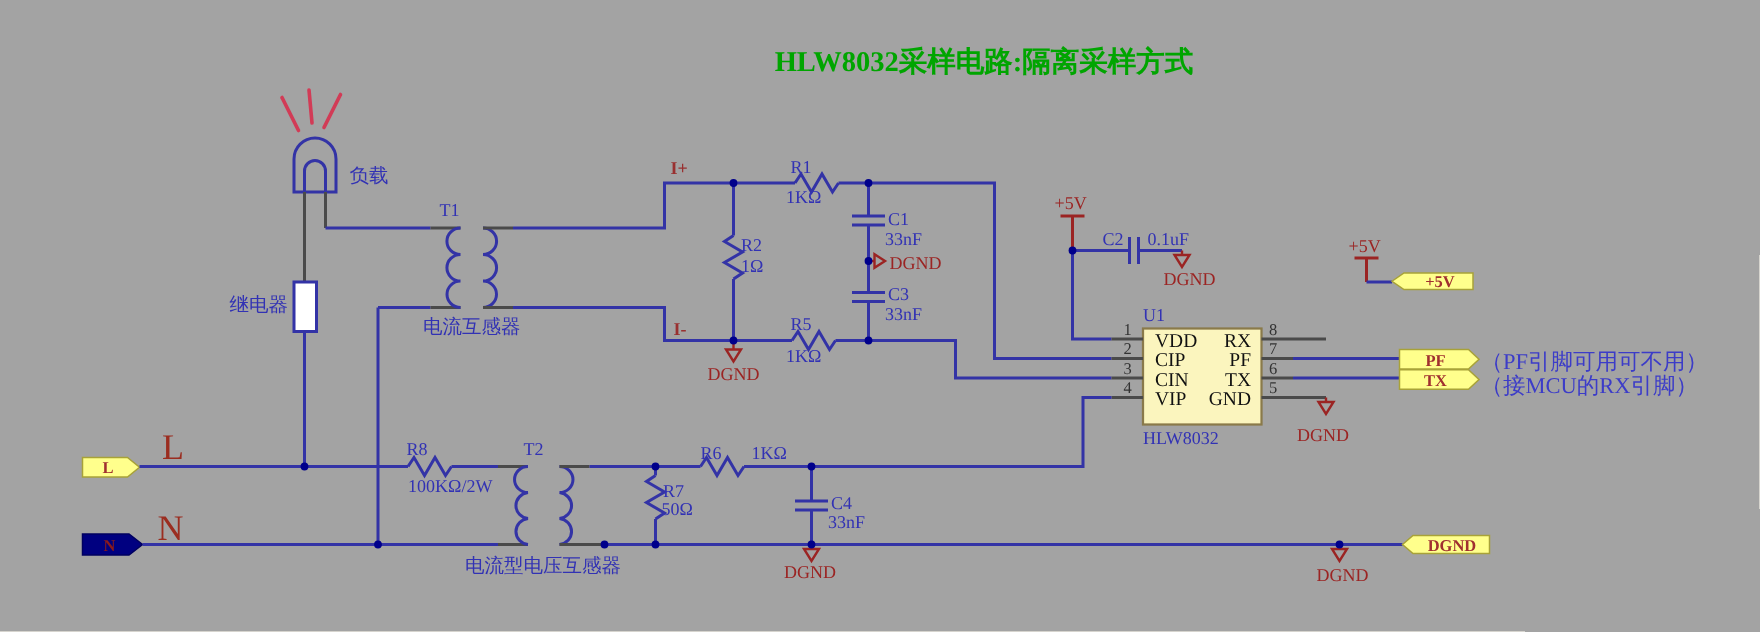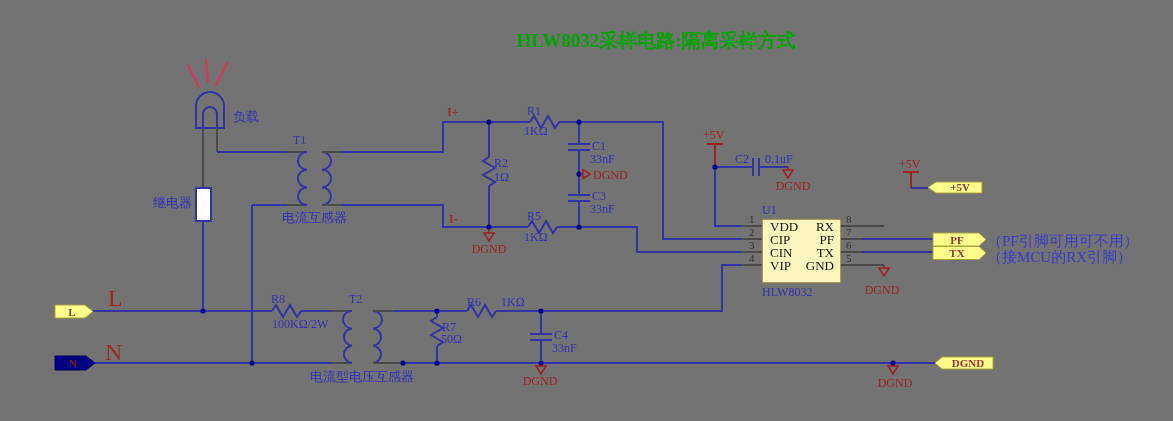--- a/index.html
+++ b/index.html
@@ -1,16 +1,16 @@
 <!DOCTYPE html>
 <html><head>
 <meta charset="utf-8">
 <style>
   html,body{margin:0;padding:0;background:#FDFAF0;}
-  #canvas{position:relative;width:1173px;height:421px;background:#737373;overflow:hidden;}
+  #canvas{position:relative;width:1173px;height:421px;background:#a3a3a3;overflow:hidden;}
   svg text{font-family:"Liberation Serif","DejaVu Serif",serif;}
   .wire{stroke:#3333A6;stroke-width:2;fill:none;}
   .pin{stroke:#4A4A4A;stroke-width:2;fill:none;}
   .dot{fill:#00008B;stroke:none;}
   .gnd{stroke:#9B2423;stroke-width:1.6;fill:none;}
   .pwr{stroke:#9B2423;stroke-width:2;fill:none;}
   .ray{stroke:#D23B56;stroke-width:2.4;fill:none;stroke-linecap:round;}
   .port{fill:#FFFF8C;stroke:#A8A238;stroke-width:1;}
   .portN{fill:#000080;stroke:#000060;stroke-width:1;}
   .chip{fill:#FBF5BE;stroke:#8A7A4A;stroke-width:1.5;}

